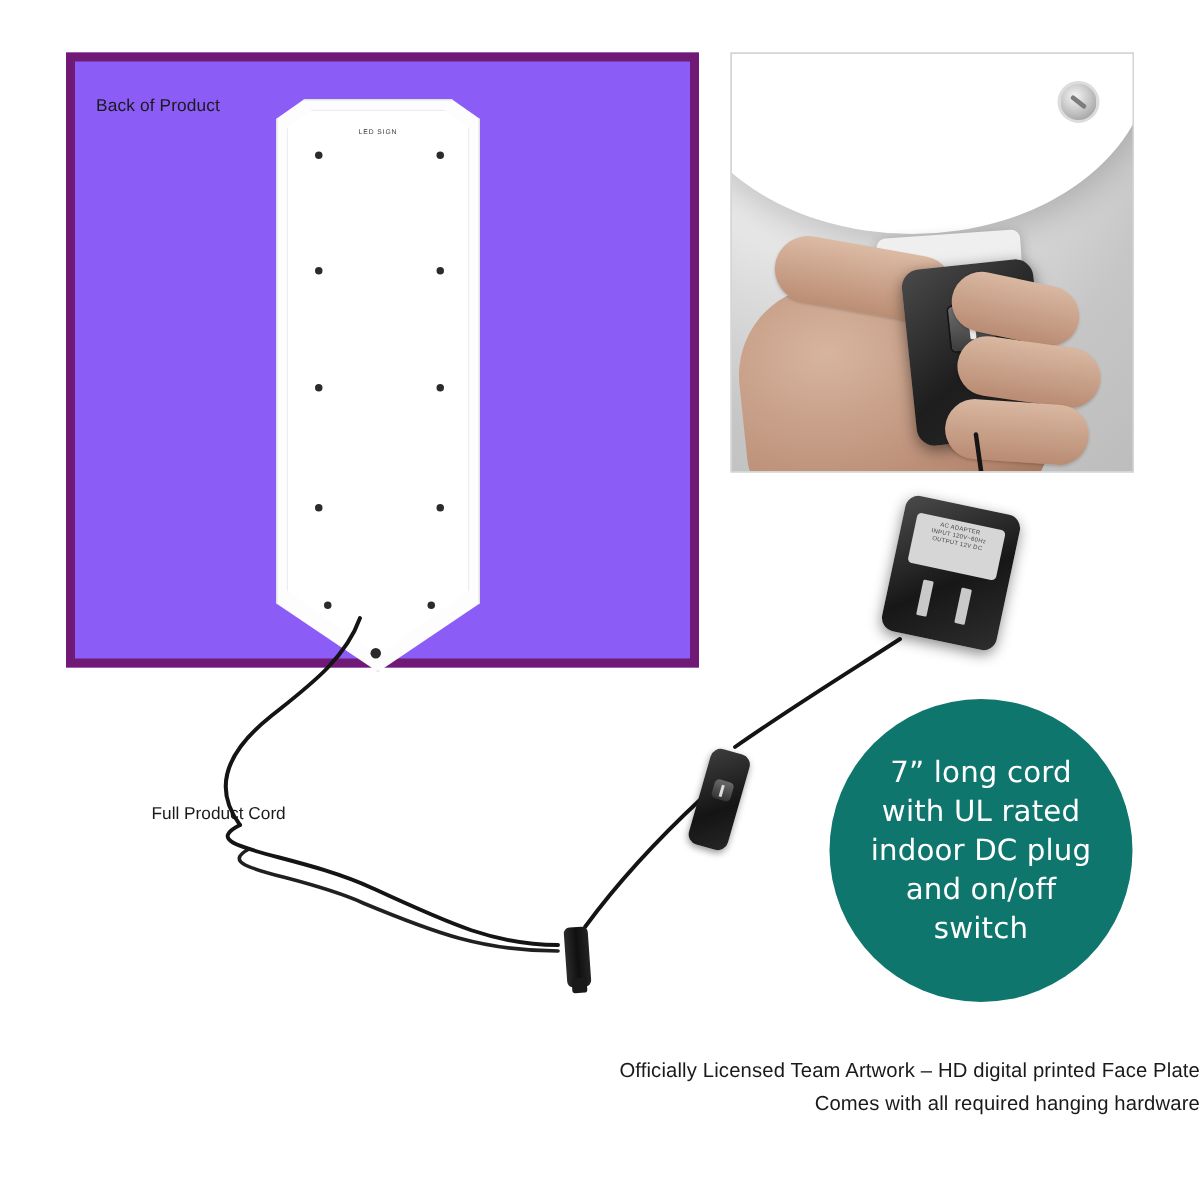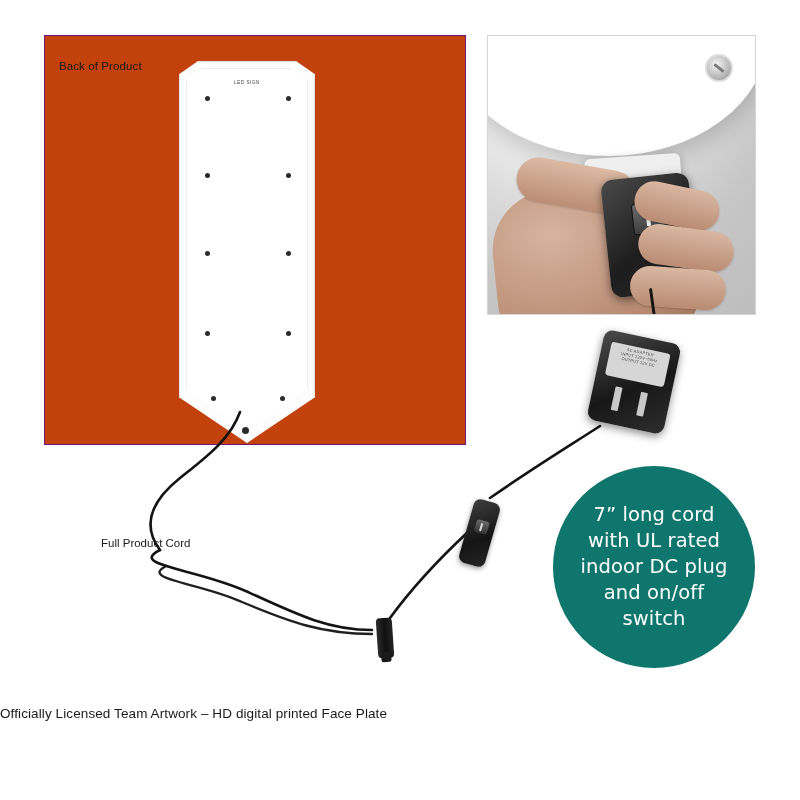--- a/index.html
+++ b/index.html
@@ -16,22 +16,22 @@
     overflow: hidden;
   }
 
   
   #back-panel {
     position: absolute;
     left: 44px;
     top: 35px;
     width: 422px;
     height: 410px;
-    border: 1px solid #701a75;
-    background: #c2410c;
+    border: 6px solid #701a75;
+    background: #8b5cf6;
     box-sizing: border-box;
   }
   #back-panel-label {
     position: absolute;
     left: 14px;
     top: 24px;
     font-size: 11.5px;
     color: #1a1a1a;
     letter-spacing: 0.1px;
   }
@@ -363,21 +363,21 @@
     font-family: "DejaVu Sans", sans-serif;
     letter-spacing: 0.1px;
   }
 
   
   #captions {
     position: absolute;
     left: 0;
     top: 703px;
     width: 800px;
-    text-align: left;
+    text-align: right;
   }
   .caption-line {
     font-size: 13.5px;
     color: #1a1a1a;
     line-height: 22px;
     letter-spacing: 0.1px;
   }
 </style>
 </head>
 <body>
@@ -459,13 +459,14 @@
   <div class="adapter-prong" id="adapter-prong-l"></div>
   <div class="adapter-prong" id="adapter-prong-r"></div>
 </div>
 
 <div id="callout">
   <div id="callout-text">7” long cord with UL rated indoor DC plug and on/off switch</div>
 </div>
 
 <div id="captions">
   <div class="caption-line">Officially Licensed Team Artwork – HD digital printed Face Plate</div>
+  <div class="caption-line">Comes with all required hanging hardware</div>
 </div>
 
 </body></html>

